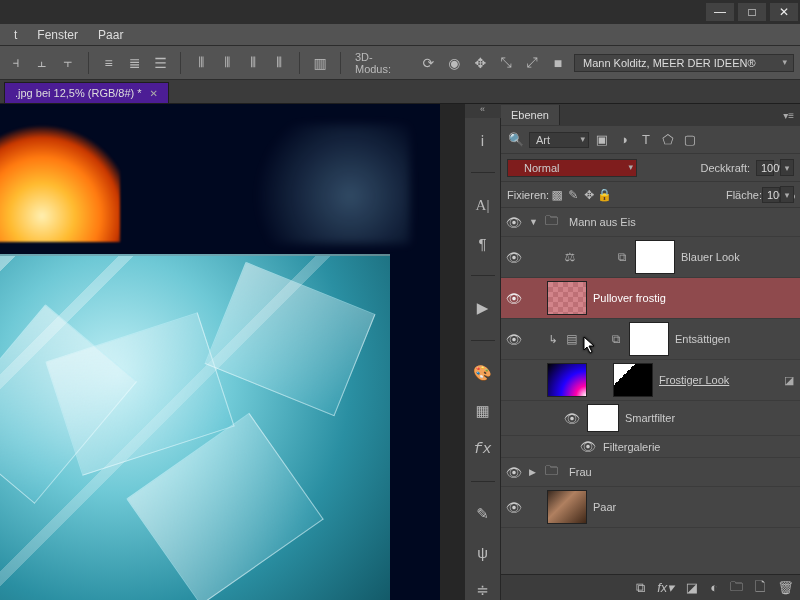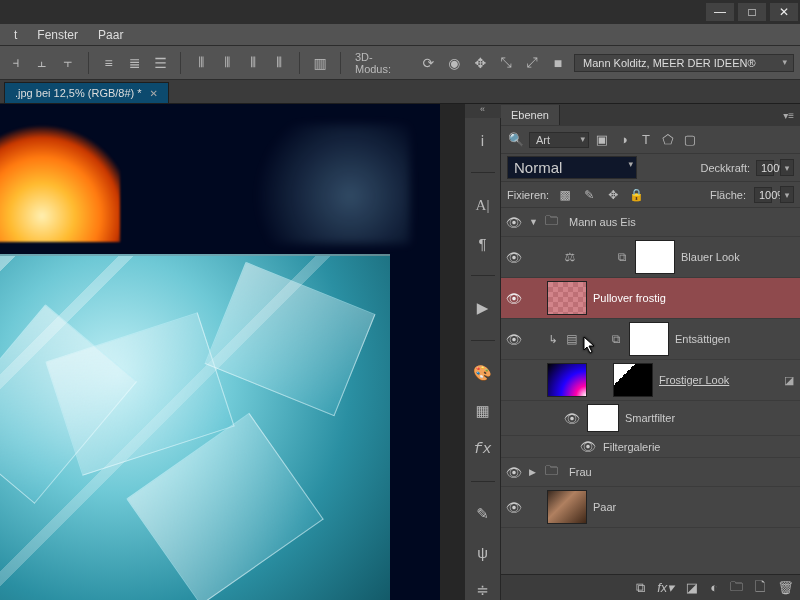--- a/index.html
+++ b/index.html
@@ -13,21 +13,21 @@
 .menu-item { padding: 0 10px; color: #ddd; font-size: 12px; }
 
 .toolbar { height: 34px; background: #535353; border-bottom: 1px solid #2c2c2c; display: flex; align-items: center; padding: 0 6px; gap: 6px; }
 .tb-sep { width: 1px; height: 22px; background: #3a3a3a; margin: 0 4px; }
 .tb-icon { width: 20px; height: 20px; display: flex; align-items: center; justify-content: center; color: #bbb; font-size: 14px; }
 .tb-3d-label { color: #bbb; font-size: 11px; margin: 0 4px; }
 .tb-user { margin-left: auto; background: #444; border: 1px solid #303030; padding: 2px 24px 2px 8px; font-size: 11px; color: #ddd; position: relative; min-width: 220px; }
 .tb-user::after { content: "▾"; position: absolute; right: 6px; top: 2px; font-size: 9px; color: #aaa; }
 
 .tabbar { height: 24px; background: #3b3b3b; display: flex; align-items: flex-end; padding-left: 4px; border-bottom: 1px solid #1e1e1e; }
-.doc-tab { background: #0c4a6e; padding: 4px 10px; font-size: 11px; color: #ddd; border: 1px solid #1e1e1e; border-bottom: none; display: flex; align-items: center; gap: 8px; }
+.doc-tab { background: #4c1d95; padding: 4px 10px; font-size: 11px; color: #ddd; border: 1px solid #1e1e1e; border-bottom: none; display: flex; align-items: center; gap: 8px; }
 .tab-close { color: #aaa; font-size: 10px; }
 
 .workspace { position: absolute; top: 104px; left: 0; right: 0; bottom: 0; display: flex; }
 
 .canvas-area { flex: 1; background: #262626; position: relative; overflow: hidden; }
 .canvas-frame { position: absolute; top: 0; left: 0; width: 440px; height: 520px; background: #000820; }
 .fire { position:absolute; top:8px; left:-10px; width:130px; height:130px;
   background: radial-gradient(circle at 40% 80%, #ffefb0 0%, #ffbb30 25%, #ff7a10 45%, #c83800 60%, rgba(0,0,0,0) 70%);
   filter: blur(1px);
 }
@@ -56,27 +56,27 @@
 .panel-tabs { height: 22px; background: #383838; display: flex; align-items: center; }
 .panel-tab { padding: 4px 10px; background: #454545; color: #ddd; font-size: 11px; border-right: 1px solid #262626; }
 .panel-menu { margin-left: auto; padding: 0 6px; color: #aaa; font-size: 10px; }
 
 .filter-row { height: 28px; display: flex; align-items: center; padding: 0 6px; gap: 4px; border-bottom: 1px solid #383838; }
 .kind-select { background: #3a3a3a; border: 1px solid #2c2c2c; padding: 1px 14px 1px 6px; color: #ccc; font-size: 11px; position: relative; width: 60px;}
 .kind-select::after { content:"▾"; position:absolute; right:3px; font-size:9px; color:#aaa; }
 .filter-ico { width:18px; height:18px; display:flex; align-items:center; justify-content:center; color:#bbb; font-size:13px;}
 
 .blend-row { height: 28px; display: flex; align-items: center; padding: 0 6px; gap: 6px; border-bottom: 1px solid #383838; }
-.blend-select { background: #0f172a; border: 1px solid #2c2c2c; padding: 2px 6px; color: #ccc; font-size: 15px; width: 130px; position:relative; }
+.blend-select { background: #7f1d1d; border: 1px solid #2c2c2c; padding: 2px 16px; color: #ccc; font-size: 11px; width: 130px; position:relative; }
 .blend-select::after { content:"▾"; position:absolute; right:3px; font-size:9px; color:#aaa; }
 .num-field { background: #3a3a3a; border: 1px solid #2c2c2c; padding: 1px 4px; color: #ddd; width: 18px; font-size: 11px; text-align:right;}
 .pop-arrow { width: 14px; height: 17px; background: #3a3a3a; border: 1px solid #2c2c2c; color:#aaa; font-size:9px; display:flex;align-items:center;justify-content:center;}
 .fld-label { color:#ccc; font-size:11px; }
 
-.lock-row { height: 26px; display:flex; align-items:center; padding: 0 6px; gap: 8px; border-bottom: 1px solid #383838; }
+.lock-row { height: 26px; display:flex; align-items:center; padding: 0 6px; border-bottom: 1px solid #383838; }
 .lock-ico { width:16px; height:16px; color:#bbb; display:flex; align-items:center; justify-content:center; font-size:12px;}
 
 .layer-list { flex: 1; overflow-y: auto; background: #454545; }
 .layer-row { display: flex; align-items: center; min-height: 30px; padding: 3px 4px; border-bottom: 1px solid #3b3b3b; gap: 6px; }
 .layer-row.group { min-height: 26px; }
 .layer-row.selected { background: #8f4a4d; color: #fff; }
 .vis { width: 18px; text-align: center; color: #ccc; font-size: 13px; }
 .disclosure { width: 10px; color: #bbb; font-size: 9px; }
 .indent1 { width: 12px; }
 .indent2 { width: 28px; }

